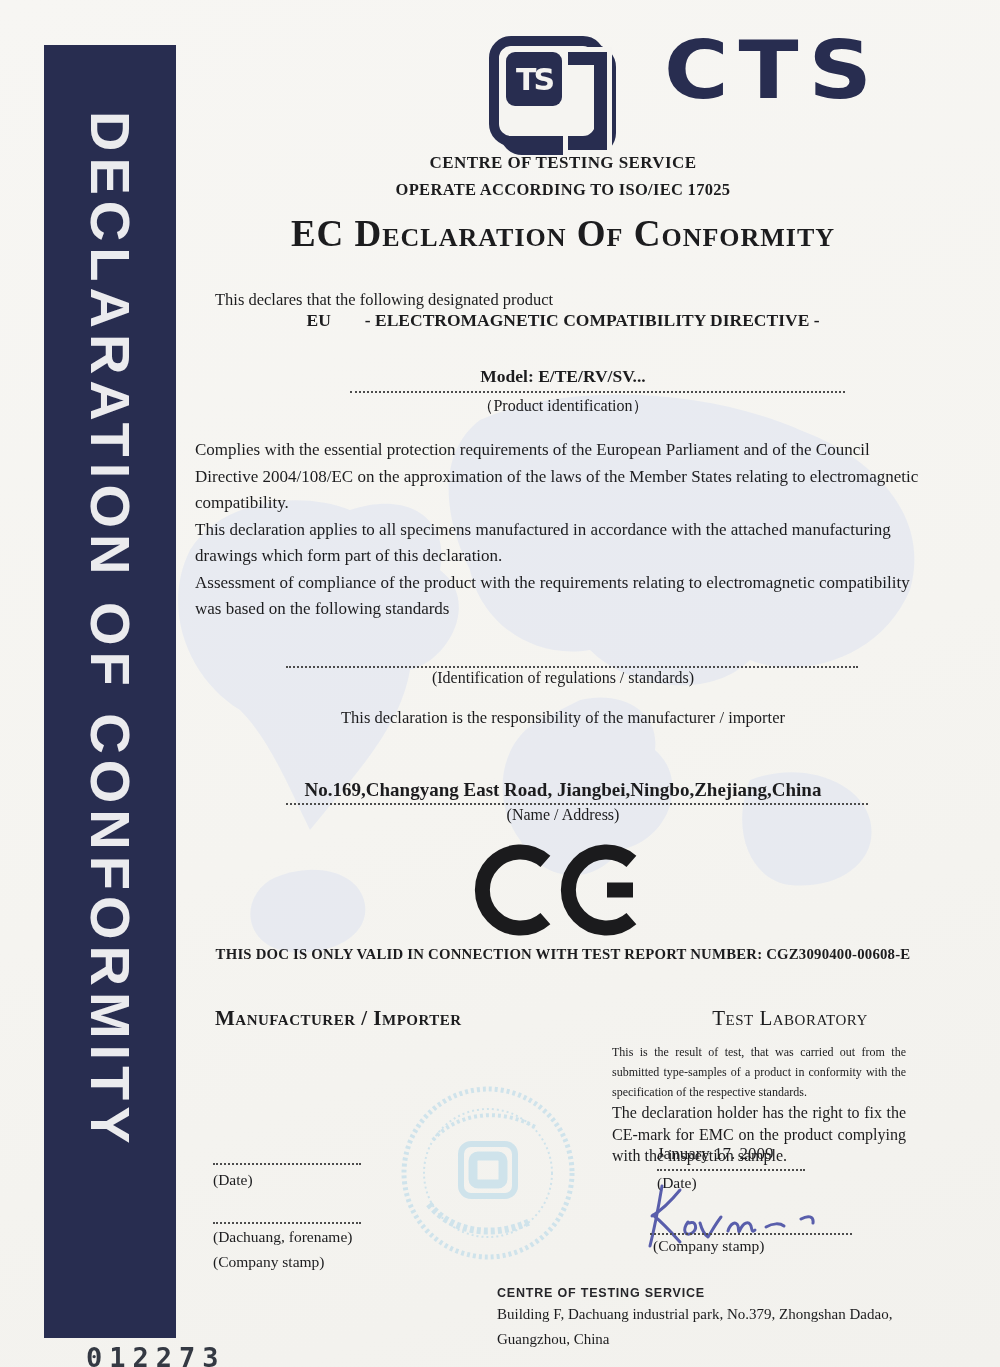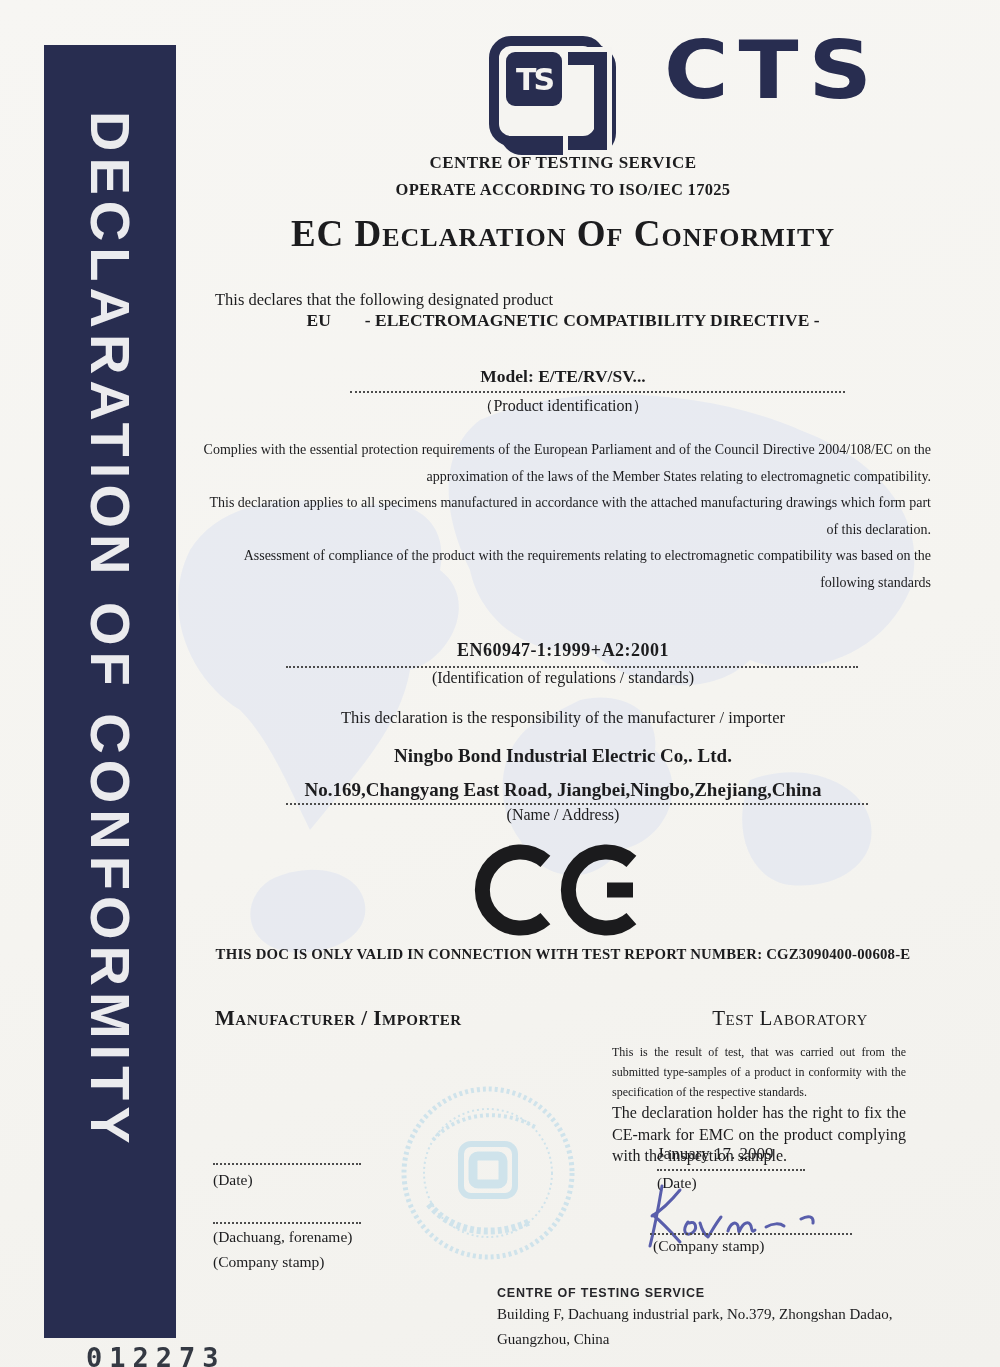--- a/index.html
+++ b/index.html
@@ -58,22 +58,22 @@
   .title { top:212px; font-size:37px; font-variant:small-caps; letter-spacing:1px; }
   .subtitle { top:263px; font-size:17.5px;margin-top:47px; }
   .subtitle .eu { margin-right:34px; }
   .declares { left:215px; top:290px; font-size:16.5px; }
 
   .prod-name { top:339px; font-size:17.5px; }
   .prod-model { top:366px; font-size:17.5px; }
   .prod-line { left:350px; top:391px; width:495px; }
   .prod-caption { top:396px; font-size:16px; }
 
-  .paras { left:195px; top:437px; width:736px; text-align:right;
-    font-size:14px; line-height:26.5px; }
+  .paras { left:195px; top:437px; width:736px; text-align:left;
+    font-size:17px; line-height:26.5px; }
   .paras p { margin:0; }
 
   .std-value { top:640px; font-size:18px; letter-spacing:.5px; }
   .std-line { left:286px; top:666px; width:572px; }
   .std-caption { top:669px; font-size:16px; }
 
   .resp { top:708px; font-size:16.5px; }
   .mfg-name { top:745px; font-size:19px; }
   .mfg-addr { top:779px; font-size:19px; }
   .mfg-line { left:286px; top:803px; width:582px; }
@@ -155,26 +155,24 @@
   <div class="abs ccol prod-model bold">Model: E/TE/RV/SV...</div>
   <div class="abs dotline prod-line"></div>
   <div class="abs ccol prod-caption">（Product identification）</div>
 
   <div class="abs paras">
     <p>Complies with the essential protection requirements of the European Parliament and of the Council Directive 2004/108/EC on the approximation of the laws of the Member States relating to electromagnetic compatibility.</p>
     <p>This declaration applies to all specimens manufactured in accordance with the attached manufacturing drawings which form part of this declaration.</p>
     <p>Assessment of compliance of the product with the requirements relating to electromagnetic compatibility was based on the following standards</p>
   </div>
 
-  <div class="abs ccol std-value bold">EN60947-1:1999+A2:2001</div>
   <div class="abs dotline std-line"></div>
   <div class="abs ccol std-caption">(Identification of regulations / standards)</div>
 
   <div class="abs ccol resp">This declaration is the responsibility of the manufacturer / importer</div>
-  <div class="abs ccol mfg-name bold">Ningbo Bond Industrial Electric Co,. Ltd.</div>
   <div class="abs ccol mfg-addr bold">No.169,Changyang East Road, Jiangbei,Ningbo,Zhejiang,China</div>
   <div class="abs dotline mfg-line"></div>
   <div class="abs ccol mfg-caption">(Name / Address)</div>
 
   <svg class="abs ce" width="180" height="100" viewBox="0 0 180 100">
     <g stroke="#1b1b1d" stroke-width="15" fill="none">
       <path d="M 73.4 21.4 A 38 38 0 1 0 73.4 78.6"></path>
       <path d="M 159.4 21.4 A 38 38 0 1 0 159.4 78.6"></path>
       <path d="M 135 50 L 161 50"></path>
     </g>

